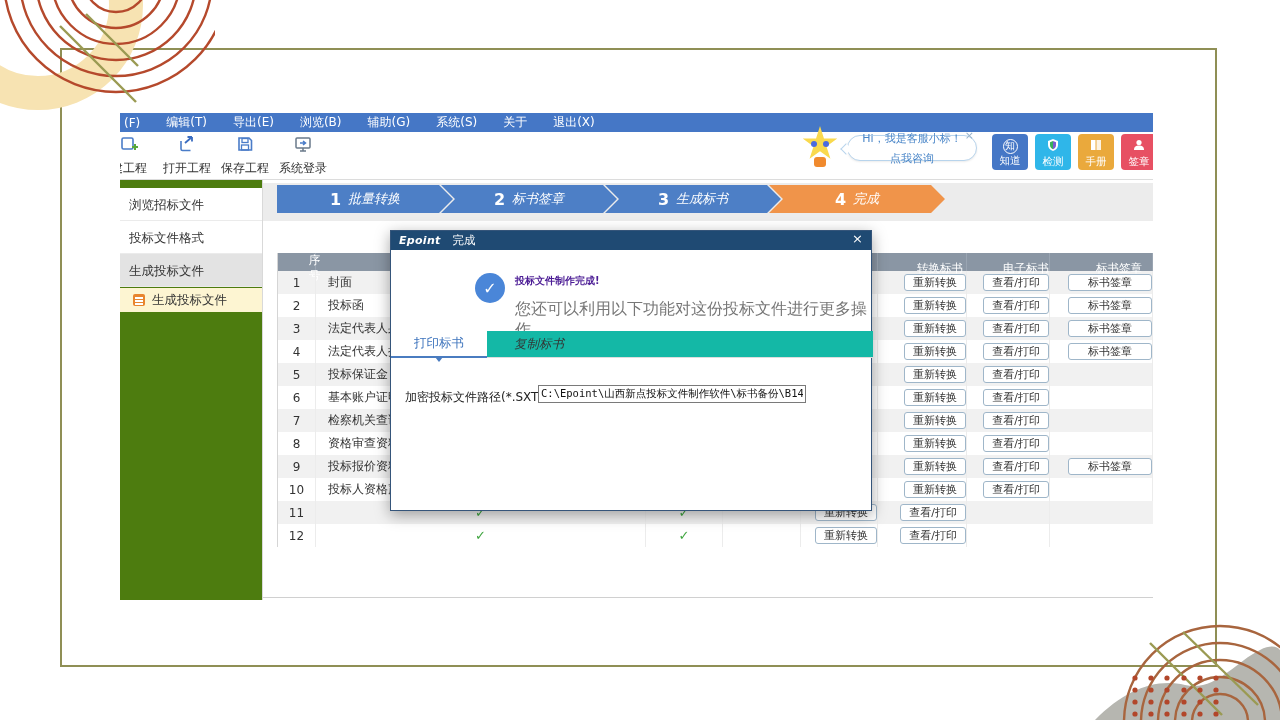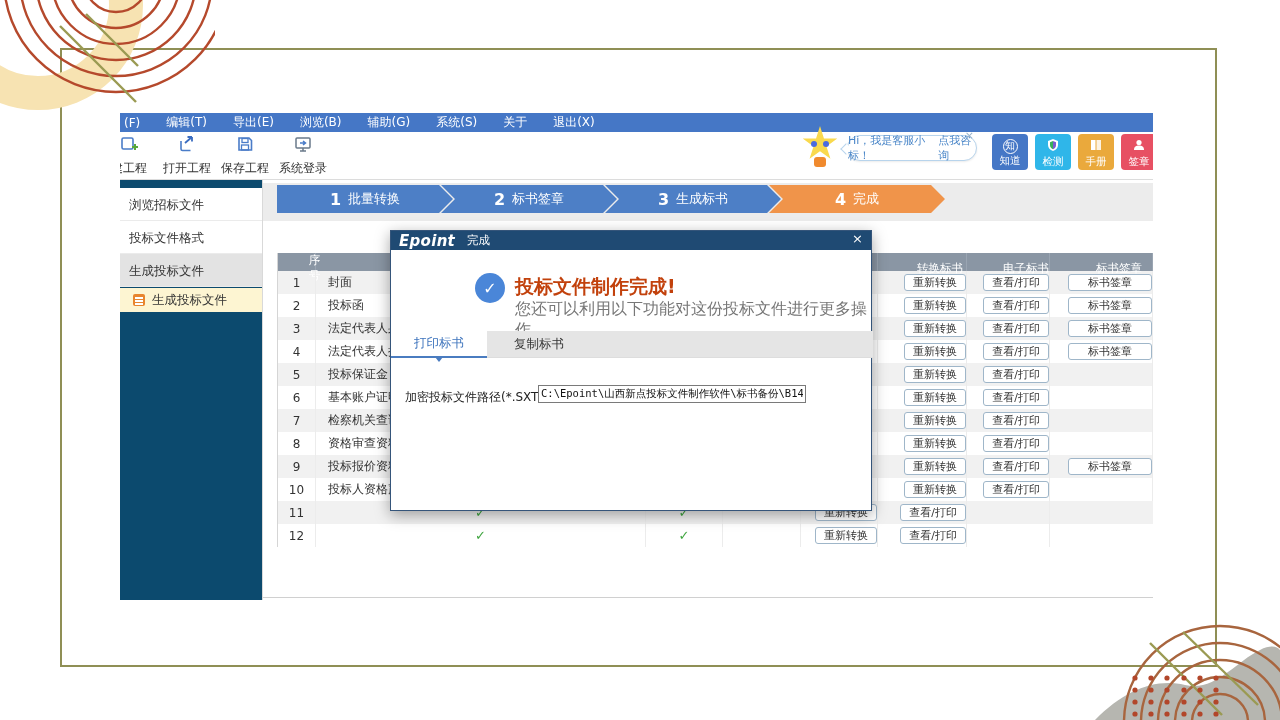--- a/index.html
+++ b/index.html
@@ -26,48 +26,48 @@
   .tool .lbl { font-size:12px; color:#333; white-space:nowrap; }
 
   
   #mascot { left:682px; top:13px; width:38px; height:42px; }
   #mascot .star { position:absolute; left:0; top:0; width:36px; height:36px; background:#f9d94e;
     clip-path:polygon(50% 0%,61% 35%,98% 35%,68% 57%,79% 91%,50% 70%,21% 91%,32% 57%,2% 35%,39% 35%); }
   #mascot .eye { position:absolute; width:6px; height:6px; border-radius:50%; background:#4a6ae0; top:15px; }
   #mascot .eye.l { left:9px; } #mascot .eye.r { left:21px; }
   #mascot .body { position:absolute; left:12px; top:31px; width:12px; height:10px; background:#f08a2e; border-radius:3px; }
   #bubble { left:727px; top:22px; width:130px; height:26px; background:#fff; border:1px solid #b8d4ec; border-radius:13px;
-    display:flex; align-items:center; justify-content:center; gap:5px; color:#4a86c8; font-size:11px; box-shadow:0 1px 2px rgba(0,0,0,.08); }
+    display:flex; align-items:center; justify-content:center; gap:5px; color:#4a86c8; font-size:11px; box-shadow:0 1px 2px rgba(0,0,0,.08);flex-direction:column; }
   #bubble .tail { position:absolute; left:-6px; top:9px; width:8px; height:8px; background:#fff; border-left:1px solid #b8d4ec; border-bottom:1px solid #b8d4ec; transform:rotate(45deg); }
   #bubble .x { position:absolute; right:2px; top:-7px; color:#9ab4cc; font-size:11px; cursor:pointer; }
   .helper-btn { top:21px; width:36px; height:36px; border-radius:4px; color:#fff; display:flex; flex-direction:column; align-items:center; justify-content:center; cursor:pointer; }
   .helper-btn .ic { font-size:13px; line-height:14px; }
   .helper-btn .lbl { font-size:10.5px; line-height:12px; }
   #hb-know { left:872px; background:#4577c6; }
   #hb-test { left:915px; background:#2fb6e9; }
   #hb-manual { left:958px; background:#eaa93c; }
   #hb-sign { left:1001px; background:#e75063; }
   #hb-know .ic { width:15px; height:15px; border:1.5px solid #fff; border-radius:50%; font-size:10px; display:flex; align-items:center; justify-content:center; }
 
   
-  #sidebar { left:0; top:67px; width:143px; height:420px; background:#0c4a6e; border-right:1px solid #d9d9d9; }
+  #sidebar { left:0; top:67px; width:143px; height:420px; background:#4d7c0f; border-right:1px solid #d9d9d9; }
   .side-item { position:absolute; left:0; width:142px; height:33px; line-height:33px; padding-left:9px; font-size:12.5px; color:#333; border-bottom:1px solid #ebebeb; cursor:pointer; background:#fff; }
   #side-1 { top:8px; } #side-2 { top:41px; } #side-3 { top:74px; background:#e3e3e3; }
   #side-4 { top:108px; height:24px; line-height:24px; background:#fdf5d2; border-bottom:none; padding-left:32px; font-size:12.5px; }
   #side-4 .mini-ic { position:absolute; left:13px; top:6px; width:12px; height:12px; background:#e8852e; border-radius:2px; }
   #side-4 .mini-ic:before { content:""; position:absolute; left:2px; top:3px; width:8px; height:1.5px; background:#fff; box-shadow:0 3px 0 #fff, 0 6px 0 #fff; }
 
   
   #stepstrip { left:143px; top:70px; width:890px; height:38px; background:#ececec; }
   .step { position:absolute; top:2px; height:28px; width:176px; color:#fff; display:flex; align-items:center; justify-content:center; gap:7px;
     background:#4d7fc6; clip-path:polygon(0 0, calc(100% - 14px) 0, 100% 50%, calc(100% - 14px) 100%, 0 100%, 14px 50%); }
   .step.first { clip-path:polygon(0 0, calc(100% - 14px) 0, 100% 50%, calc(100% - 14px) 100%, 0 100%); }
   .step.active { background:#f0944a; }
   .step .num { font-size:16px; font-weight:bold; }
-  .step .lbl { font-size:13px; }
+  .step .lbl { font-size:13px;font-style:italic; }
   #step-1 { left:14px; } #step-2 { left:178px; } #step-3 { left:342px; } #step-4 { left:506px; }
 
   
   #table { left:157px; top:140px; width:876px; border-left:1px solid #d5d5d5; }
   .tgrid { display:grid; grid-template-columns:38px 330px 77px 78px 77px 89px 83px 1fr; }
   #thead { height:18px; background:#8a96a4; color:#fff; font-size:11.5px; }
   #thead > div { display:flex; align-items:center; justify-content:center; border-right:1px solid #9aa5b2;padding-left:36px; }
   .trow { height:23px; font-size:12px; }
   .trow > div { display:flex; align-items:center; border-right:1px solid #ececec; overflow:hidden; white-space:nowrap; }
   .trow:nth-child(even) { background:#f1f1f1; }
@@ -75,30 +75,30 @@
   .c-name { padding-left:12px; }
   .c-chk { justify-content:center; color:#3fa53f; font-weight:bold; font-size:13px; }
   .c-btn { justify-content:flex-end; }
   .tbtn { height:17px; padding:0 8px; background:#fff; border:1px solid #9fb6c9; border-radius:3px; font-size:11px; color:#333; cursor:pointer; line-height:14px; font-family:inherit; }
   .tbtn.wide { min-width:84px; }
   #panel-bottom { left:143px; top:484px; width:890px; height:1px; background:#d0d0d0; }
 
   
   #dialog { left:270px; top:117px; width:482px; height:281px; background:#fff; z-index:50; box-shadow:0 4px 14px rgba(0,0,0,.35); border:1px solid #35557a; }
   #dlg-title { position:absolute; left:0; top:0; width:100%; height:19px; background:#1f4a73; color:#fff; display:flex; align-items:center; padding:0 8px; }
-  #dlg-title .brand { font-style:italic; font-weight:bold; font-size:15px; letter-spacing:.3px; }
+  #dlg-title .brand { font-style:italic; font-weight:bold; font-size:11px; letter-spacing:.3px; }
   #dlg-title .t { font-size:11.5px; margin-left:12px; }
   #dlg-title .x { position:absolute; right:8px; top:0; font-size:13px; cursor:pointer; }
   #dlg-check { position:absolute; left:84px; top:42px; width:30px; height:30px; border-radius:50%; background:#4a86d8; color:#fff; font-size:16px; font-weight:bold; display:flex; align-items:center; justify-content:center; }
-  #dlg-head { position:absolute; left:124px; top:43px; font-size:19px; font-weight:bold; color:#c2410c; }
+  #dlg-head { position:absolute; left:124px; top:43px; font-size:10px; font-weight:bold; color:#4c1d95; }
   #dlg-sub { position:absolute; left:124px; top:68px; font-size:16px; color:#777; }
   #dlg-tabs { position:absolute; left:0; top:100px; width:100%; height:27px; }
   #tab-print { position:absolute; left:0; top:0; width:96px; height:27px; display:flex; align-items:center; justify-content:center; color:#3e74bd; font-size:12.5px; border-bottom:2px solid #4a7cc0; cursor:pointer; background:#fff; }
   #tab-print .notch { position:absolute; left:44px; bottom:-6px; width:0; height:0; border-left:4px solid transparent; border-right:4px solid transparent; border-top:5px solid #4a7cc0; }
-  #tab-rest { position:absolute; left:96px; top:0; width:386px; height:27px; background:#e5e5e5; border-bottom:1px solid #ddd; }
+  #tab-rest { position:absolute; left:96px; top:0; width:386px; height:27px; background:#14b8a6; border-bottom:1px solid #ddd;font-style:italic; }
   #tab-copy { position:absolute; left:0; top:0; width:104px; height:26px; display:flex; align-items:center; justify-content:center; color:#333; font-size:12.5px; cursor:pointer; }
   #dlg-field-label { position:absolute; left:14px; top:158px; font-size:12px; color:#222; }
   #dlg-field { position:absolute; left:147px; top:154px; width:268px; height:18px; border:1px solid #7a7a7a; font-size:10.5px; font-family:"DejaVu Sans Mono","Liberation Mono",monospace; padding:0 2px; color:#111; background:#fff; }
 </style>
 </head>
 <body>
 
 <div id="frame" class="abs"></div>
 
 <svg id="deco-tl" class="abs" width="215" height="145">

